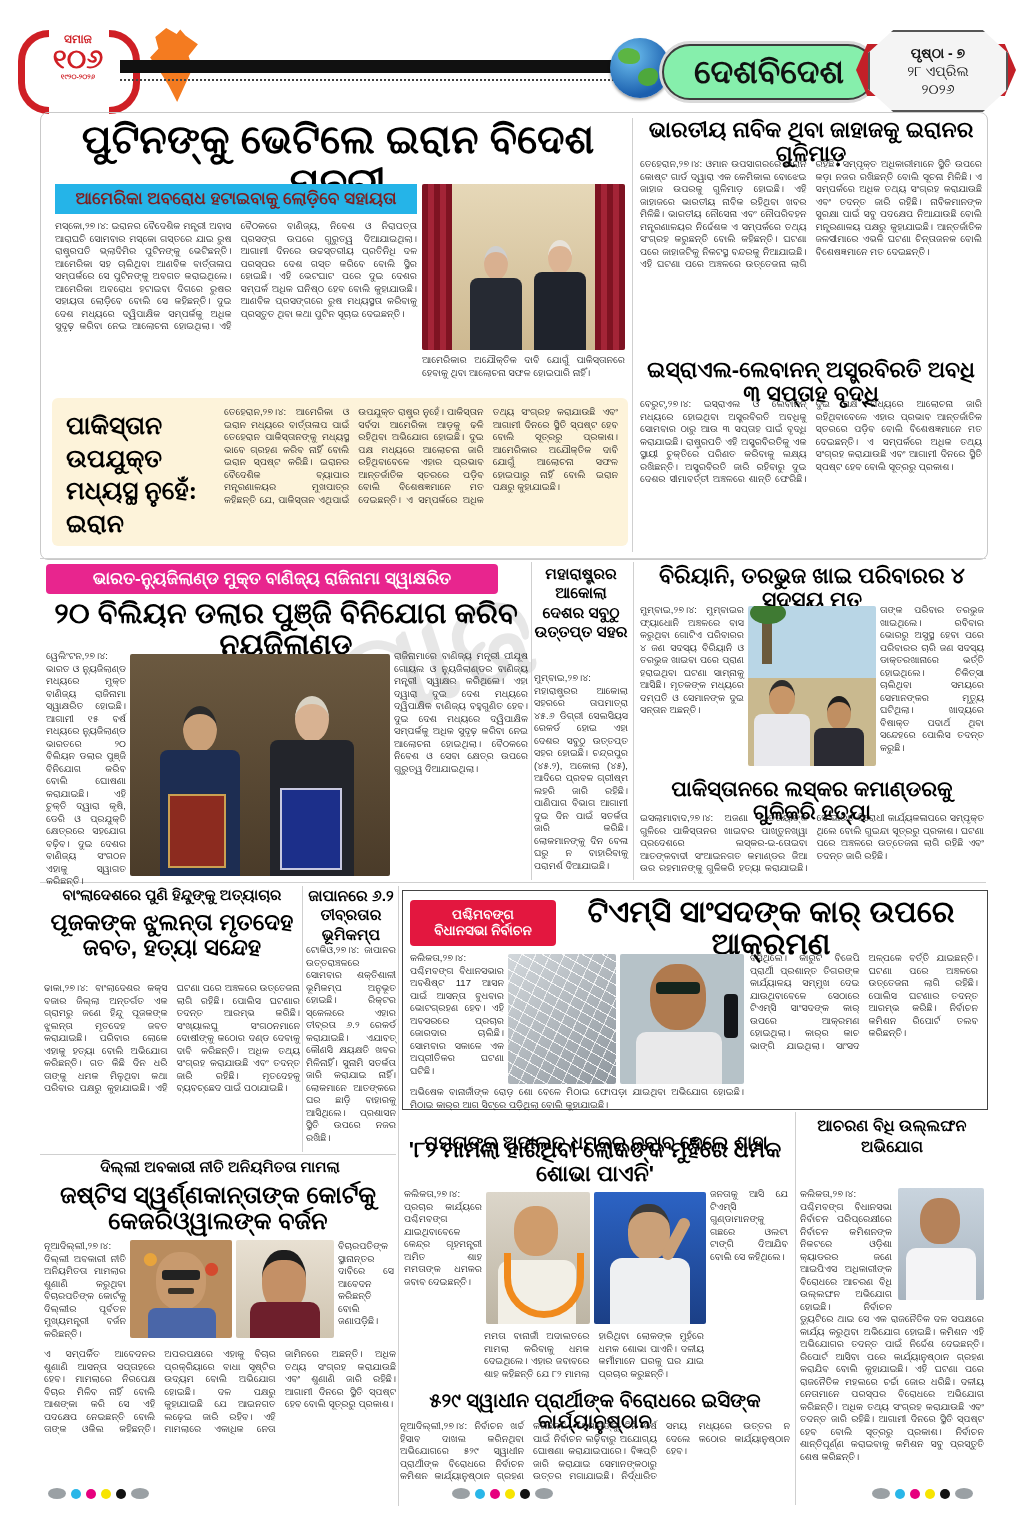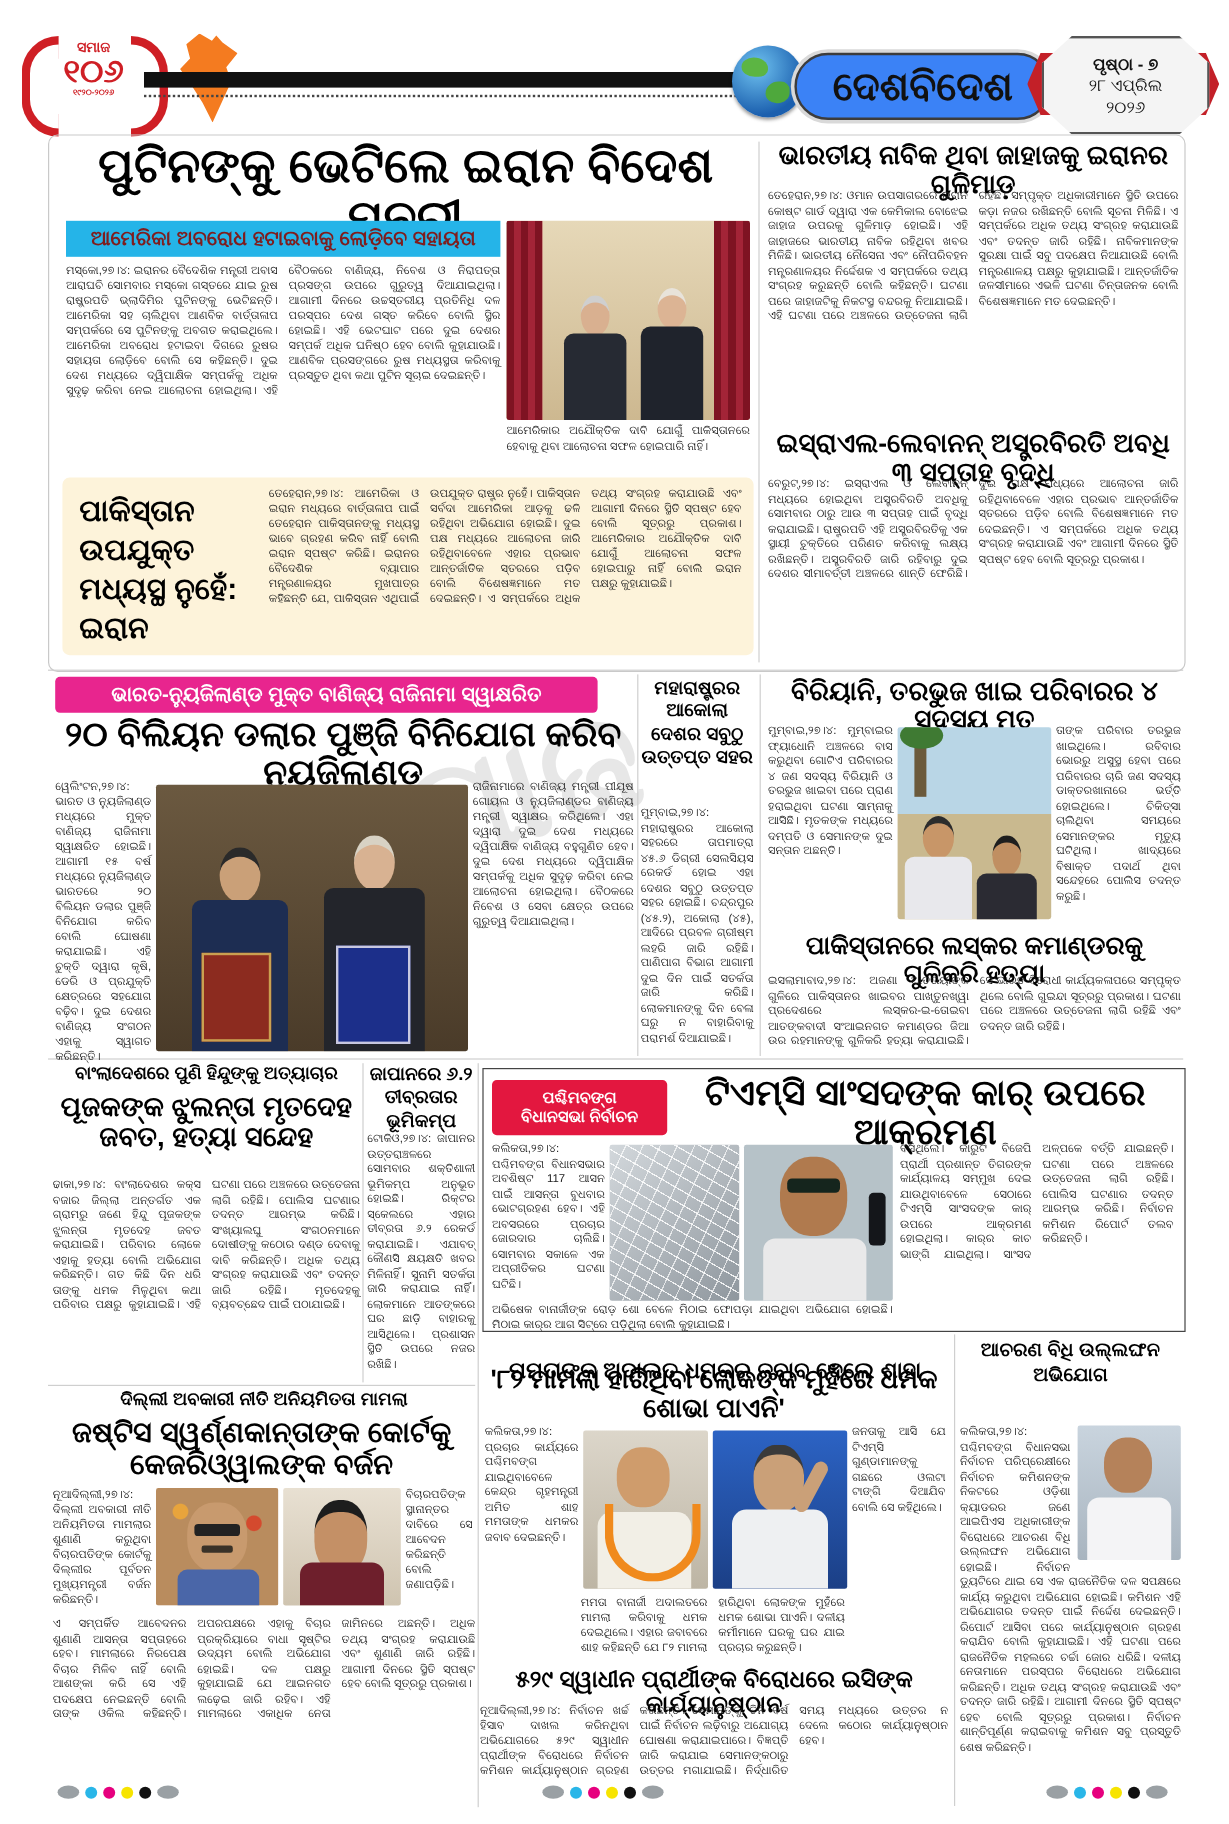--- a/index.html
+++ b/index.html
@@ -40,21 +40,21 @@
   </div>
 
   <div class="abs" style="left:120px;top:60px;width:518px;height:13px;background:#111;"></div>
   <div class="abs" style="left:120px;top:79px;width:518px;height:0;border-top:2px dotted #444;"></div>
 
   <div class="abs" style="left:610px;top:38px;width:60px;height:60px;border-radius:50%;background:radial-gradient(circle at 35% 30%,#6fc2f0,#1b5fae 70%);box-shadow:0 2px 3px rgba(0,0,0,.4);">
     <div class="abs" style="left:8px;top:10px;width:22px;height:16px;background:#5cb543;border-radius:50% 60% 40% 55%;"></div>
     <div class="abs" style="left:28px;top:30px;width:20px;height:18px;background:#4ea83c;border-radius:60% 40% 55% 50%;"></div>
   </div>
 
-  <div class="abs" style="left:662px;top:44px;width:210px;height:52px;background:#3b82f6;border:2.5px solid #3c3c3c;border-radius:28px;box-shadow:0 0 0 3px #d9d9d9;display:flex;align-items:center;justify-content:center;">
+  <div class="abs" style="left:662px;top:44px;width:210px;height:52px;background:#86efac;border:2.5px solid #3c3c3c;border-radius:28px;box-shadow:0 0 0 3px #d9d9d9;display:flex;align-items:center;justify-content:center;">
     <span style="font-size:33px;font-weight:bold;color:#111;">ଦେଶବିଦେଶ</span>
   </div>
 
   <div class="abs" style="left:856px;top:44px;width:160px;height:52px;background:#c32028;clip-path:polygon(0 50%,7% 0,93% 0,100% 50%,93% 100%,7% 100%);"></div>
   <div class="abs" style="left:868px;top:30px;width:136px;height:78px;background:#f4f4f4;border:2px solid #555;clip-path:polygon(18% 0,82% 0,100% 28%,100% 72%,82% 100%,18% 100%,0 72%,0 28%);display:flex;flex-direction:column;align-items:center;justify-content:center;gap:1px;">
     <div style="font-size:14px;font-weight:bold;">ପୃଷ୍ଠା - ୭</div>
     <div style="font-size:14px;">୨୮ ଏପ୍ରିଲ</div>
     <div style="font-size:14px;">୨୦୨୬</div>
   </div>
 
@@ -76,21 +76,21 @@
     </div>
     <div class="abs" style="left:112px;bottom:0;width:52px;height:110px;">
       <div class="head" style="width:24px;height:28px;margin:0 auto;background:#dcb494;border-top:6px solid #e8e3da;"></div>
       <div class="torso" style="width:100%;height:78px;background:#1f232c;margin-top:-2px;"></div>
     </div>
   </div>
   <div class="abs body" style="left:422px;top:354px;width:203px;height:40px;">ଆମେରିକାର ଅଯୌକ୍ତିକ ଦାବି ଯୋଗୁଁ ପାକିସ୍ତାନରେ ହେବାକୁ ଥିବା ଆଲୋଚନା ସଫଳ ହୋଇପାରି ନାହିଁ।</div>
   <div class="abs body c2" style="left:55px;top:220px;width:362px;height:172px;">ମସ୍କୋ,୨୭।୪: ଇରାନର ବୈଦେଶିକ ମନ୍ତ୍ରୀ ଅବାସ ଆରାଘଚି ସୋମବାର ମସ୍କୋ ଗସ୍ତରେ ଯାଇ ରୁଷ ରାଷ୍ଟ୍ରପତି ଭ୍ଲାଦିମିର ପୁଟିନଙ୍କୁ ଭେଟିଛନ୍ତି। ଆମେରିକା ସହ ଚାଲିଥିବା ଆଣବିକ ବାର୍ତ୍ତାଳାପ ସମ୍ପର୍କରେ ସେ ପୁଟିନଙ୍କୁ ଅବଗତ କରାଇଥିଲେ। ଆମେରିକା ଅବରୋଧ ହଟାଇବା ଦିଗରେ ରୁଷର ସହାୟତା ଲୋଡ଼ିବେ ବୋଲି ସେ କହିଛନ୍ତି। ଦୁଇ ଦେଶ ମଧ୍ୟରେ ଦ୍ୱିପାକ୍ଷିକ ସମ୍ପର୍କକୁ ଅଧିକ ସୁଦୃଢ଼ କରିବା ନେଇ ଆଲୋଚନା ହୋଇଥିଲା। ଏହି ବୈଠକରେ ବାଣିଜ୍ୟ, ନିବେଶ ଓ ନିରାପତ୍ତା ପ୍ରସଙ୍ଗ ଉପରେ ଗୁରୁତ୍ୱ ଦିଆଯାଇଥିଲା। ଆଗାମୀ ଦିନରେ ଉଚ୍ଚସ୍ତରୀୟ ପ୍ରତିନିଧି ଦଳ ପରସ୍ପର ଦେଶ ଗସ୍ତ କରିବେ ବୋଲି ସ୍ଥିର ହୋଇଛି। ଏହି ଭେଟଘାଟ ପରେ ଦୁଇ ଦେଶର ସମ୍ପର୍କ ଅଧିକ ଘନିଷ୍ଠ ହେବ ବୋଲି କୁହାଯାଉଛି। ଆଣବିକ ପ୍ରସଙ୍ଗରେ ରୁଷ ମଧ୍ୟସ୍ଥତା କରିବାକୁ ପ୍ରସ୍ତୁତ ଥିବା କଥା ପୁଟିନ ସୂଚାଇ ଦେଇଛନ୍ତି।</div>
 
   <div class="abs" style="left:52px;top:398px;width:576px;height:148px;background:#fdf3da;border-radius:6px;">
-    <div class="abs quote" style="left:14px;top:12px;width:148px;">ପାକିସ୍ତାନ ଉପଯୁକ୍ତ ମଧ୍ୟସ୍ଥ ନୁହେଁ: ଇରାନ</div>
+    <div class="abs quote" style="left:14px;top:12px;width:148px;font-family:Liberation Serif, serif;">ପାକିସ୍ତାନ ଉପଯୁକ୍ତ ମଧ୍ୟସ୍ଥ ନୁହେଁ: ଇରାନ</div>
     <div class="abs body c3" style="left:172px;top:8px;width:394px;height:132px;">ତେହେରାନ,୨୭।୪: ଆମେରିକା ଓ ଇରାନ ମଧ୍ୟରେ ବାର୍ତ୍ତାଳାପ ପାଇଁ ତେହେରାନ ପାକିସ୍ତାନଙ୍କୁ ମଧ୍ୟସ୍ଥ ଭାବେ ଗ୍ରହଣ କରିବ ନାହିଁ ବୋଲି ଇରାନ ସ୍ପଷ୍ଟ କରିଛି। ଇରାନର ବୈଦେଶିକ ବ୍ୟାପାର ମନ୍ତ୍ରଣାଳୟର ମୁଖପାତ୍ର କହିଛନ୍ତି ଯେ, ପାକିସ୍ତାନ ଏଥିପାଇଁ ଉପଯୁକ୍ତ ରାଷ୍ଟ୍ର ନୁହେଁ। ପାକିସ୍ତାନ ସର୍ବଦା ଆମେରିକା ଆଡ଼କୁ ଢଳି ରହିଥିବା ଅଭିଯୋଗ ହୋଇଛି। ଦୁଇ ପକ୍ଷ ମଧ୍ୟରେ ଆଲୋଚନା ଜାରି ରହିଥିବାବେଳେ ଏହାର ପ୍ରଭାବ ଆନ୍ତର୍ଜାତିକ ସ୍ତରରେ ପଡ଼ିବ ବୋଲି ବିଶେଷଜ୍ଞମାନେ ମତ ଦେଇଛନ୍ତି। ଏ ସମ୍ପର୍କରେ ଅଧିକ ତଥ୍ୟ ସଂଗ୍ରହ କରାଯାଉଛି ଏବଂ ଆଗାମୀ ଦିନରେ ସ୍ଥିତି ସ୍ପଷ୍ଟ ହେବ ବୋଲି ସୂତ୍ରରୁ ପ୍ରକାଶ। ଆମେରିକାର ଅଯୌକ୍ତିକ ଦାବି ଯୋଗୁଁ ଆଲୋଚନା ସଫଳ ହୋଇପାରୁ ନାହିଁ ବୋଲି ଇରାନ ପକ୍ଷରୁ କୁହାଯାଇଛି।</div>
   </div>
 
   <div class="abs hl" style="left:640px;top:118px;width:342px;font-size:22px;">ଭାରତୀୟ ନାବିକ ଥିବା ଜାହାଜକୁ ଇରାନର ଗୁଳିମାଡ଼</div>
   <div class="abs body c2" style="left:640px;top:158px;width:342px;height:194px;">ତେହେରାନ,୨୭।୪: ଓମାନ ଉପସାଗରରେ ଇରାନ କୋଷ୍ଟ ଗାର୍ଡ ଦ୍ୱାରା ଏକ କେମିକାଲ ବୋଝେଇ ଜାହାଜ ଉପରକୁ ଗୁଳିମାଡ଼ ହୋଇଛି। ଏହି ଜାହାଜରେ ଭାରତୀୟ ନାବିକ ରହିଥିବା ଖବର ମିଳିଛି। ଭାରତୀୟ ନୌସେନା ଏବଂ ନୌପରିବହନ ମନ୍ତ୍ରଣାଳୟର ନିର୍ଦ୍ଦେଶକ ଏ ସମ୍ପର୍କରେ ତଥ୍ୟ ସଂଗ୍ରହ କରୁଛନ୍ତି ବୋଲି କହିଛନ୍ତି। ଘଟଣା ପରେ ଜାହାଜଟିକୁ ନିକଟସ୍ଥ ବନ୍ଦରକୁ ନିଆଯାଇଛି। ଏହି ଘଟଣା ପରେ ଅଞ୍ଚଳରେ ଉତ୍ତେଜନା ଲାଗି ରହିଛି। ସମ୍ପୃକ୍ତ ଅଧିକାରୀମାନେ ସ୍ଥିତି ଉପରେ କଡ଼ା ନଜର ରଖିଛନ୍ତି ବୋଲି ସୂଚନା ମିଳିଛି। ଏ ସମ୍ପର୍କରେ ଅଧିକ ତଥ୍ୟ ସଂଗ୍ରହ କରାଯାଉଛି ଏବଂ ତଦନ୍ତ ଜାରି ରହିଛି। ନାବିକମାନଙ୍କ ସୁରକ୍ଷା ପାଇଁ ସବୁ ପଦକ୍ଷେପ ନିଆଯାଉଛି ବୋଲି ମନ୍ତ୍ରଣାଳୟ ପକ୍ଷରୁ କୁହାଯାଇଛି। ଆନ୍ତର୍ଜାତିକ ଜଳସୀମାରେ ଏଭଳି ଘଟଣା ଚିନ୍ତାଜନକ ବୋଲି ବିଶେଷଜ୍ଞମାନେ ମତ ଦେଇଛନ୍ତି।</div>
 
   <div class="abs hl" style="left:640px;top:358px;width:342px;font-size:22px;">ଇସ୍ରାଏଲ-ଲେବାନନ୍ ଅସ୍ତ୍ରବିରତି ଅବଧି ୩ ସପ୍ତାହ ବୃଦ୍ଧି</div>
   <div class="abs body c2" style="left:640px;top:398px;width:342px;height:148px;">ବେରୁଟ୍,୨୭।୪: ଇସ୍ରାଏଲ ଓ ଲେବାନନ୍ ମଧ୍ୟରେ ହୋଇଥିବା ଅସ୍ତ୍ରବିରତି ଅବଧିକୁ ସୋମବାର ଠାରୁ ଆଉ ୩ ସପ୍ତାହ ପାଇଁ ବୃଦ୍ଧି କରାଯାଇଛି। ରାଷ୍ଟ୍ରପତି ଏହି ଅସ୍ତ୍ରବିରତିକୁ ଏକ ସ୍ଥାୟୀ ଚୁକ୍ତିରେ ପରିଣତ କରିବାକୁ ଲକ୍ଷ୍ୟ ରଖିଛନ୍ତି। ଅସ୍ତ୍ରବିରତି ଜାରି ରହିବାରୁ ଦୁଇ ଦେଶର ସୀମାବର୍ତ୍ତୀ ଅଞ୍ଚଳରେ ଶାନ୍ତି ଫେରିଛି। ଦୁଇ ପକ୍ଷ ମଧ୍ୟରେ ଆଲୋଚନା ଜାରି ରହିଥିବାବେଳେ ଏହାର ପ୍ରଭାବ ଆନ୍ତର୍ଜାତିକ ସ୍ତରରେ ପଡ଼ିବ ବୋଲି ବିଶେଷଜ୍ଞମାନେ ମତ ଦେଇଛନ୍ତି। ଏ ସମ୍ପର୍କରେ ଅଧିକ ତଥ୍ୟ ସଂଗ୍ରହ କରାଯାଉଛି ଏବଂ ଆଗାମୀ ଦିନରେ ସ୍ଥିତି ସ୍ପଷ୍ଟ ହେବ ବୋଲି ସୂତ୍ରରୁ ପ୍ରକାଶ।</div>
 
   <div class="abs hline" style="left:40px;top:558px;width:946px;"></div>

